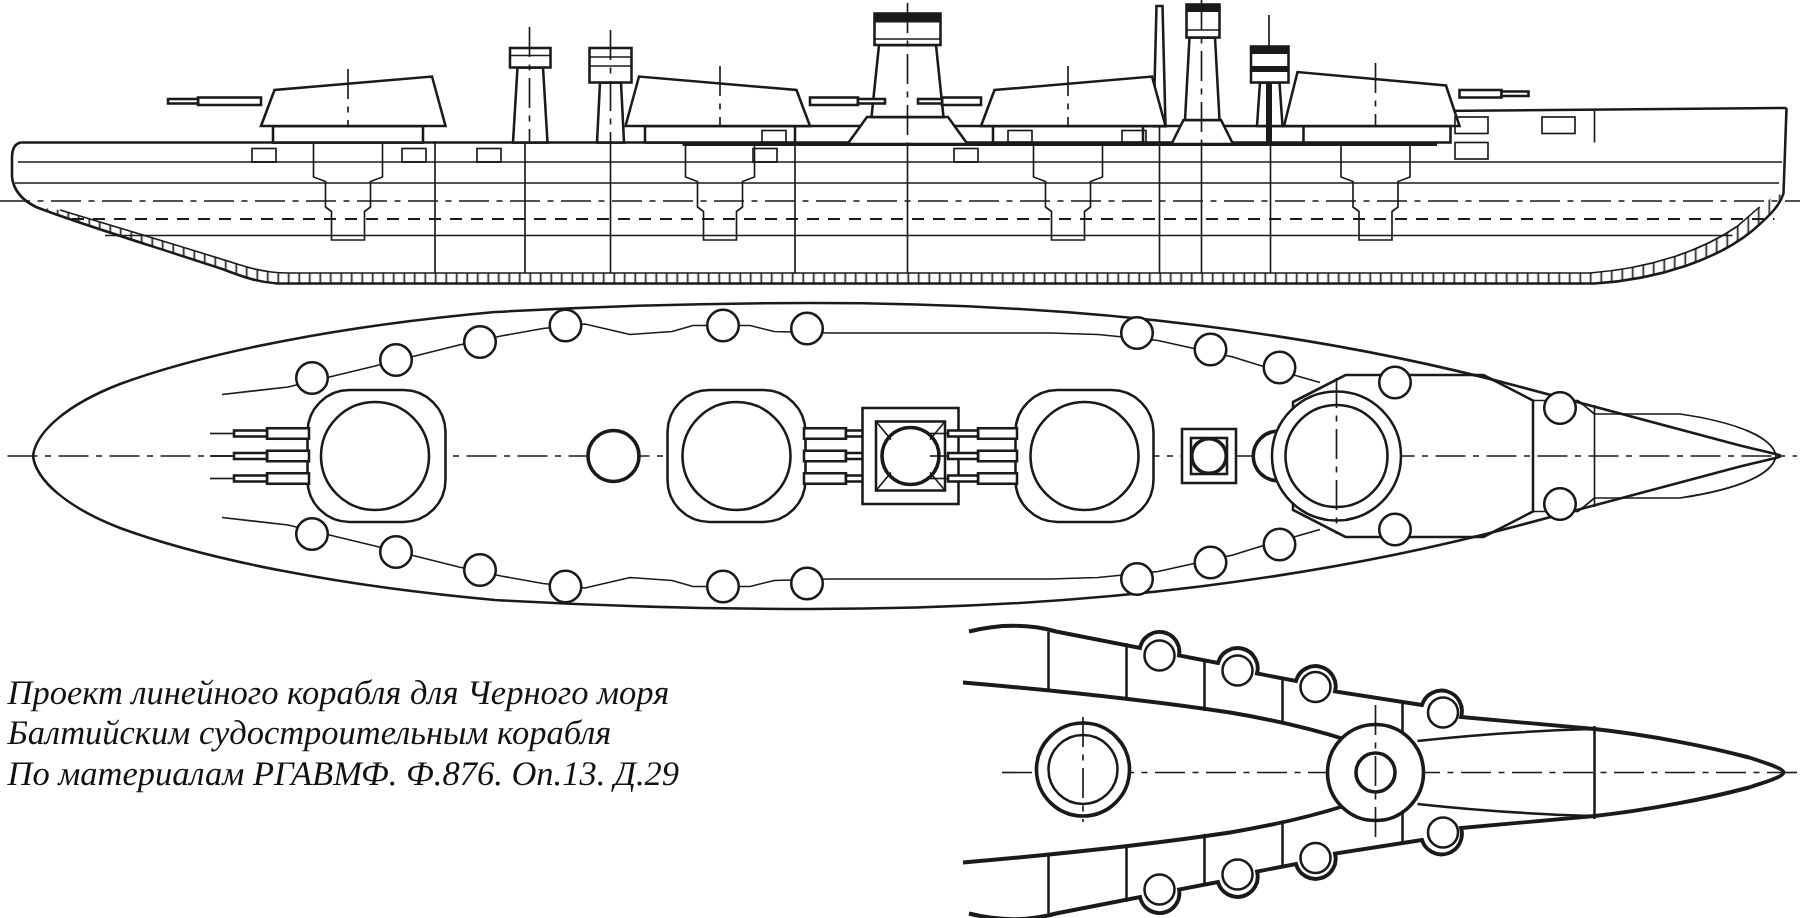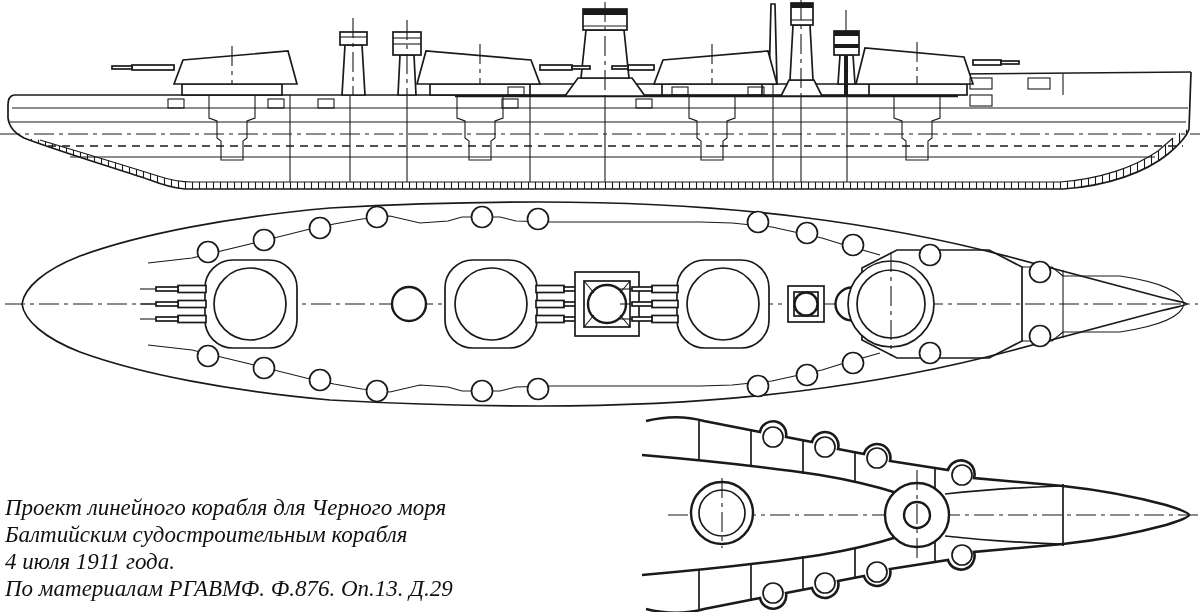--- a/index.html
+++ b/index.html
@@ -7,21 +7,21 @@
          font-family:"Liberation Serif", serif;}
   svg{position:absolute;left:0;top:0;}
   .ln{stroke:#1a1a1a;fill:none;stroke-width:1.7;}
   .thin{stroke-width:1.1;}
   .thick{stroke-width:2.6;}
   .cl{stroke:#1a1a1a;fill:none;stroke-width:1.1;stroke-dasharray:20 5 4 5;}
   .dash{stroke:#1a1a1a;fill:none;stroke-width:1.3;stroke-dasharray:8 6;}
   .wh{fill:#ffffff;stroke:#1a1a1a;stroke-width:1.7;}
   .whk{fill:#ffffff;stroke:#1a1a1a;stroke-width:2.4;}
   .blk{fill:#1a1a1a;stroke:none;}
-  #caption{position:absolute;left:5px;top:494px;width:580px;
+  #caption{position:absolute;left:5px;top:448px;width:580px;
            font-style:italic;font-size:23px;line-height:27px;color:#111;}
   #caption div{white-space:nowrap;}
 </style>
 </head>
 <body>
 
 <div id="stage">
 
 <svg width="1200" height="612" viewBox="0 0 1200 612">
   <defs>
@@ -318,17 +318,16 @@
       <circle class="whk" cx="917" cy="515" r="32"></circle>
       <circle class="whk" cx="917" cy="515" r="13"></circle>
       <line class="cl" x1="917" y1="470" x2="917" y2="560"></line>
     </g>
   </g>
 </svg>
 
 <div id="caption">
   <div>Проект линейного корабля для Черного моря</div>
   <div>Балтийским судостроительным корабля</div>
-  <div>4 июля 1911 года.</div>
   <div>По материалам РГАВМФ. Ф.876. Оп.13. Д.29</div>
 </div>
 
 </div>
 
 </body></html>

